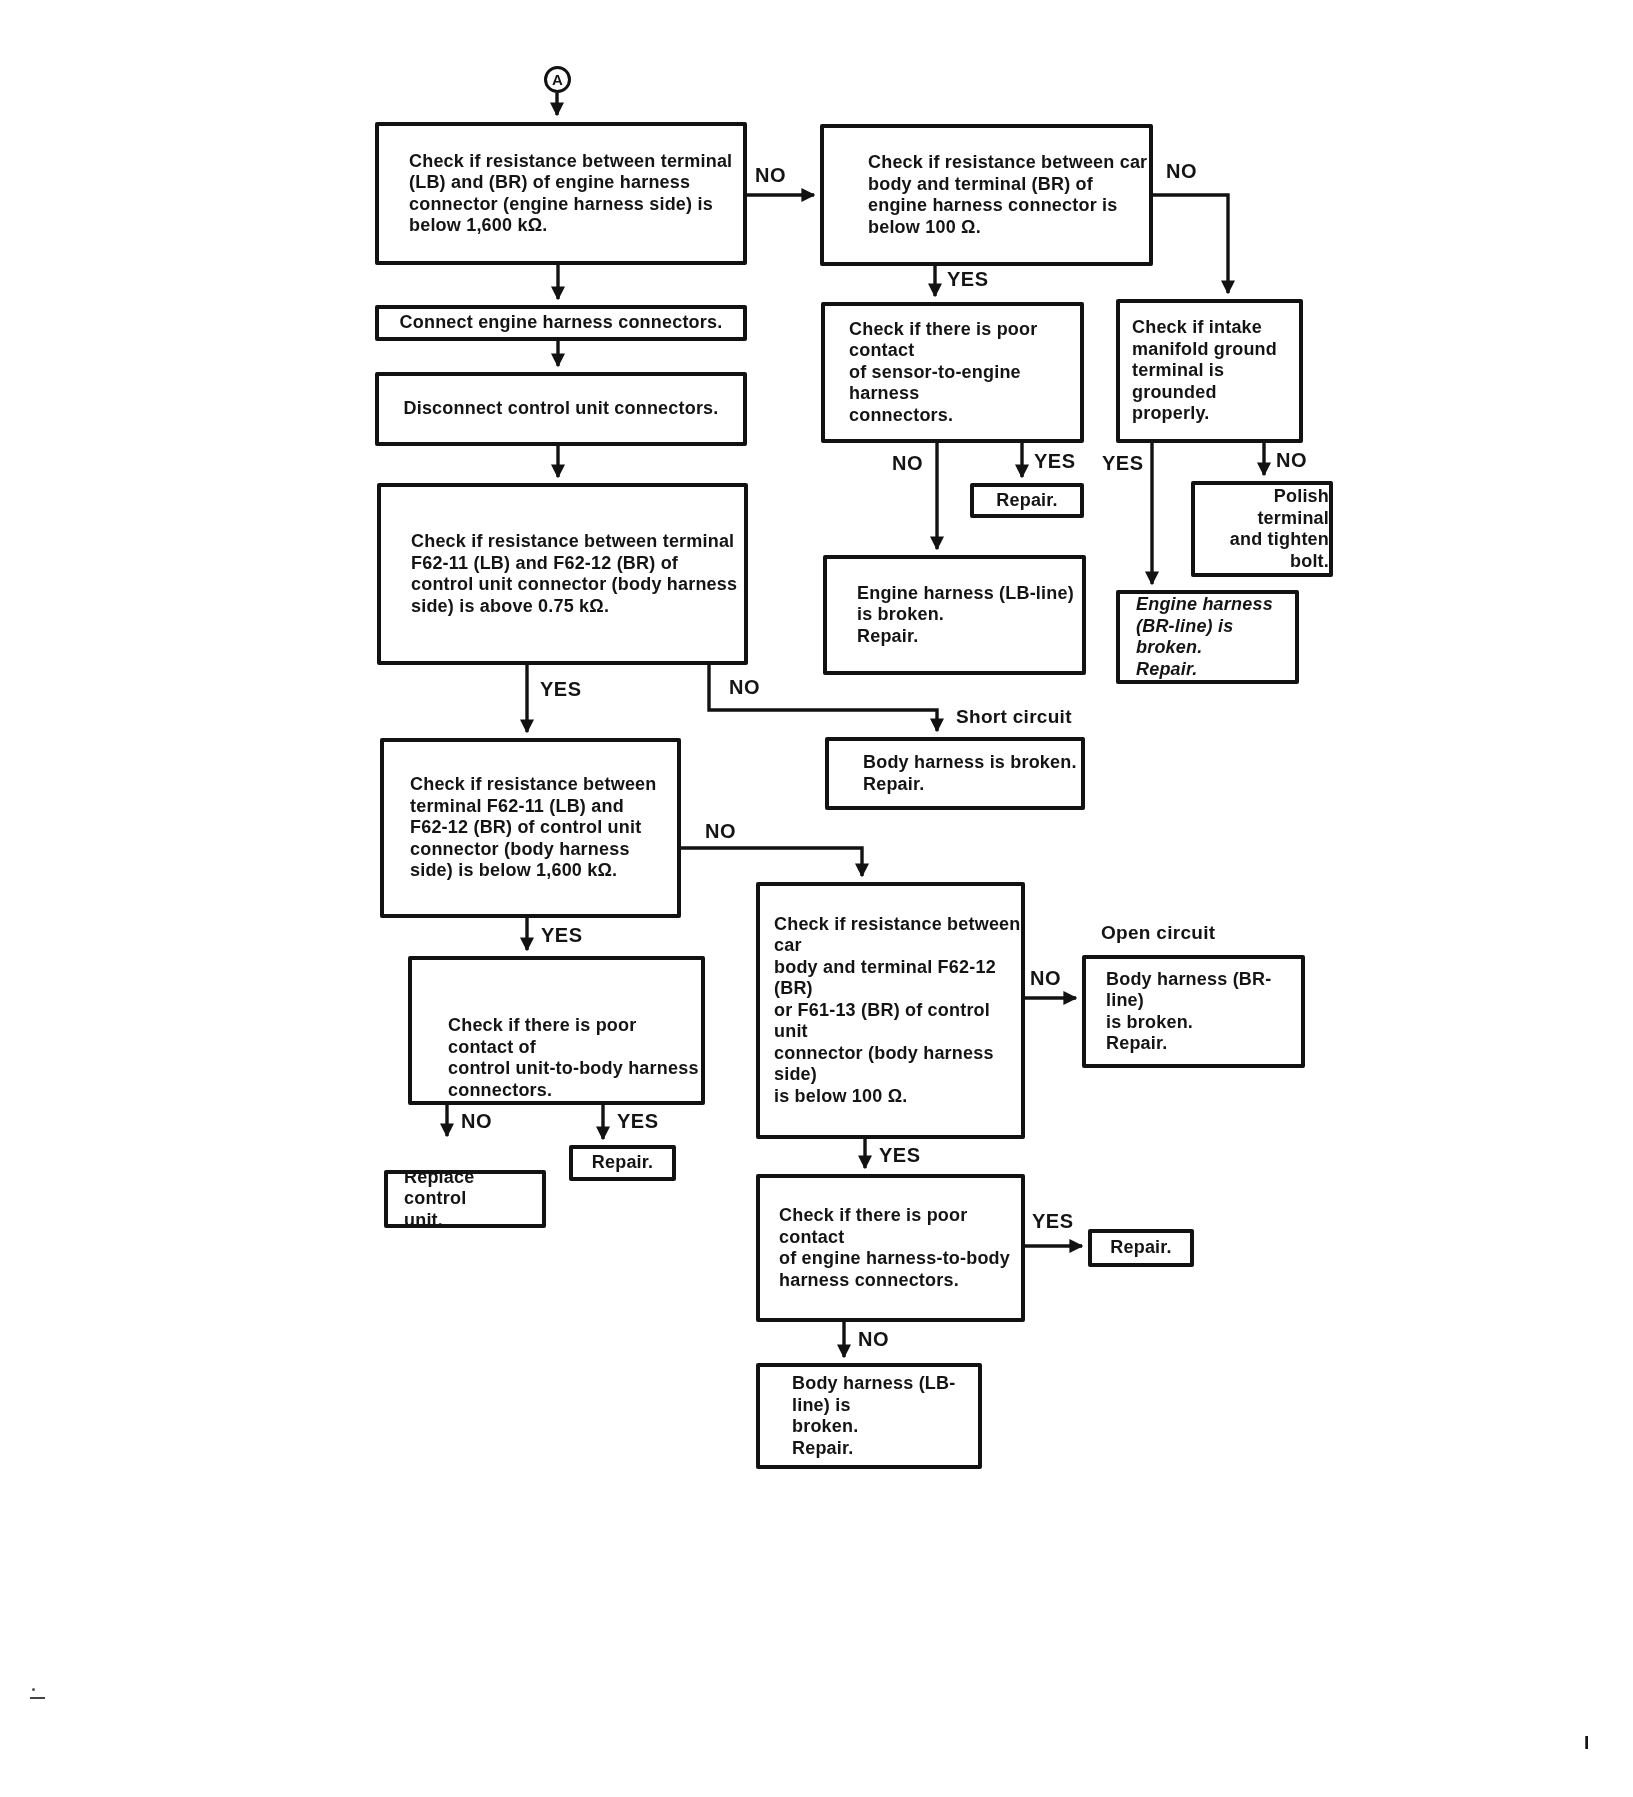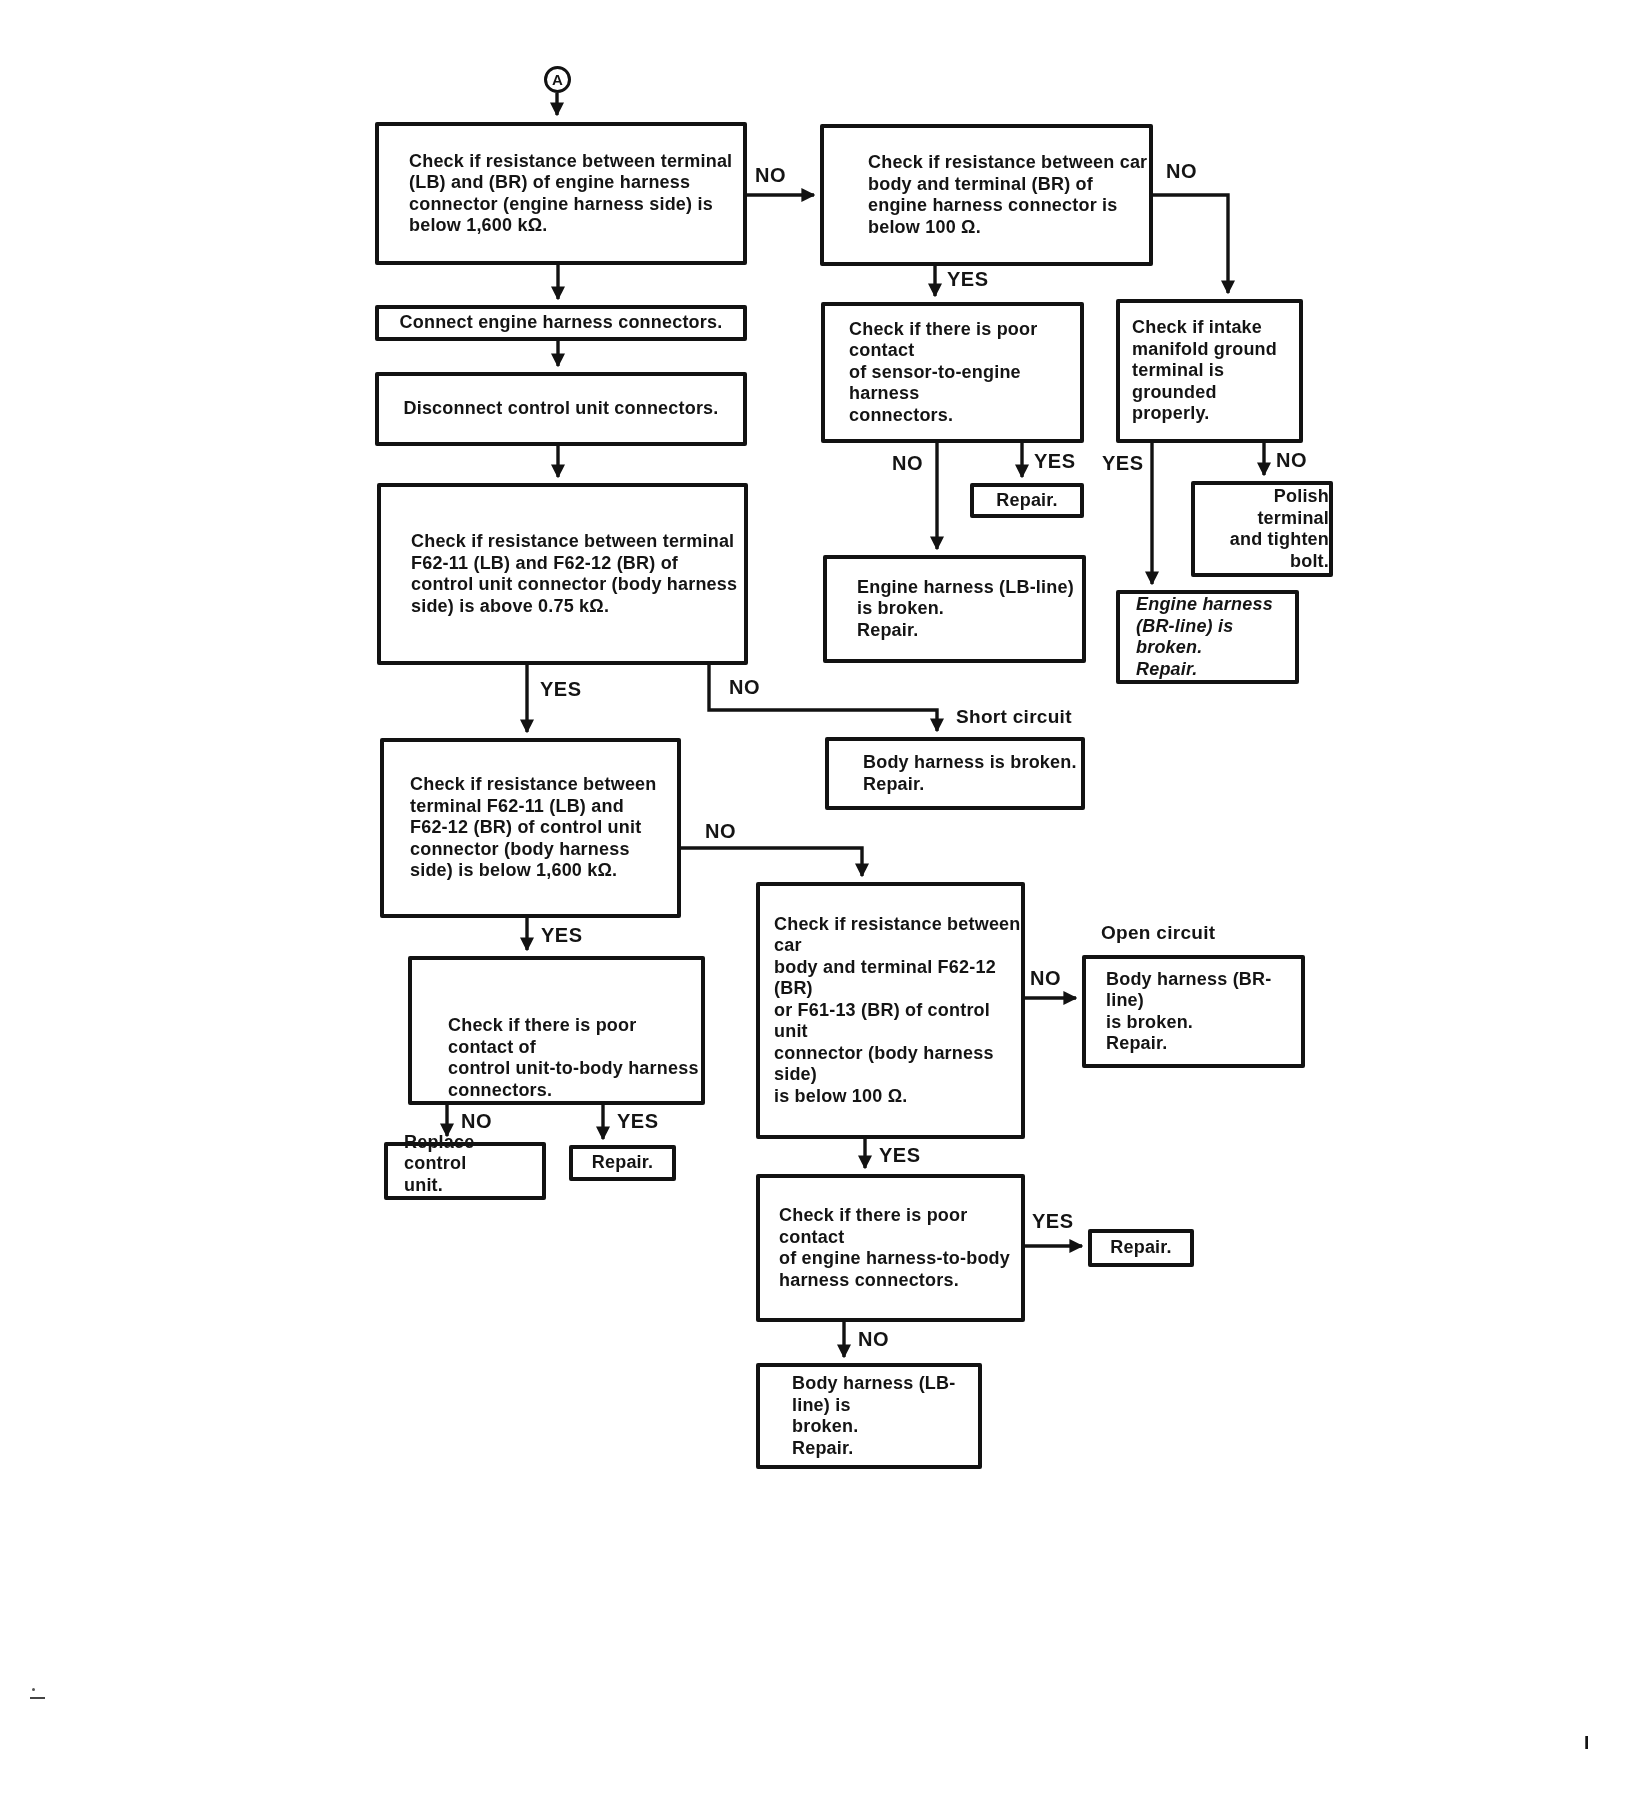--- a/index.html
+++ b/index.html
@@ -144,21 +144,21 @@
     <div class="txt">Check if intake
 manifold ground
 terminal is grounded
 properly.</div>
   </div>
 
   <div class="box center" style="left:970px;top:483px;width:114px;height:35px;">
     <div class="txt">Repair.</div>
   </div>
 
-  <div class="box" style="left:823px;top:555px;width:263px;height:108px;padding-left:30px;">
+  <div class="box" style="left:823px;top:555px;width:263px;height:120px;padding-left:30px;">
     <div class="txt">Engine harness (LB-line)
 is broken.
 Repair.</div>
   </div>
 
   <div class="box" style="left:1191px;top:481px;width:142px;height:96px;padding-left:12px;text-align:right;">
     <div class="txt">Polish terminal
 and tighten
 bolt.</div>
   </div>
@@ -189,21 +189,21 @@
 connector (body harness side)
 is below 100 Ω.</div>
   </div>
 
   <div class="box" style="left:408px;top:956px;width:297px;height:149px;padding-left:36px;align-items:flex-end;">
     <div class="txt">Check if there is poor contact of
 control unit-to-body harness
 connectors.</div>
   </div>
 
-  <div class="box" style="left:384px;top:1142px;width:162px;height:58px;padding-left:16px;align-items:flex-end;">
+  <div class="box" style="left:384px;top:1170px;width:162px;height:58px;padding-left:16px;">
     <div class="txt">Replace control
 unit.</div>
   </div>
 
   <div class="box center" style="left:569px;top:1145px;width:107px;height:36px;">
     <div class="txt">Repair.</div>
   </div>
 
   <div class="box" style="left:1082px;top:955px;width:223px;height:113px;padding-left:20px;">
     <div class="txt">Body harness (BR-line)

